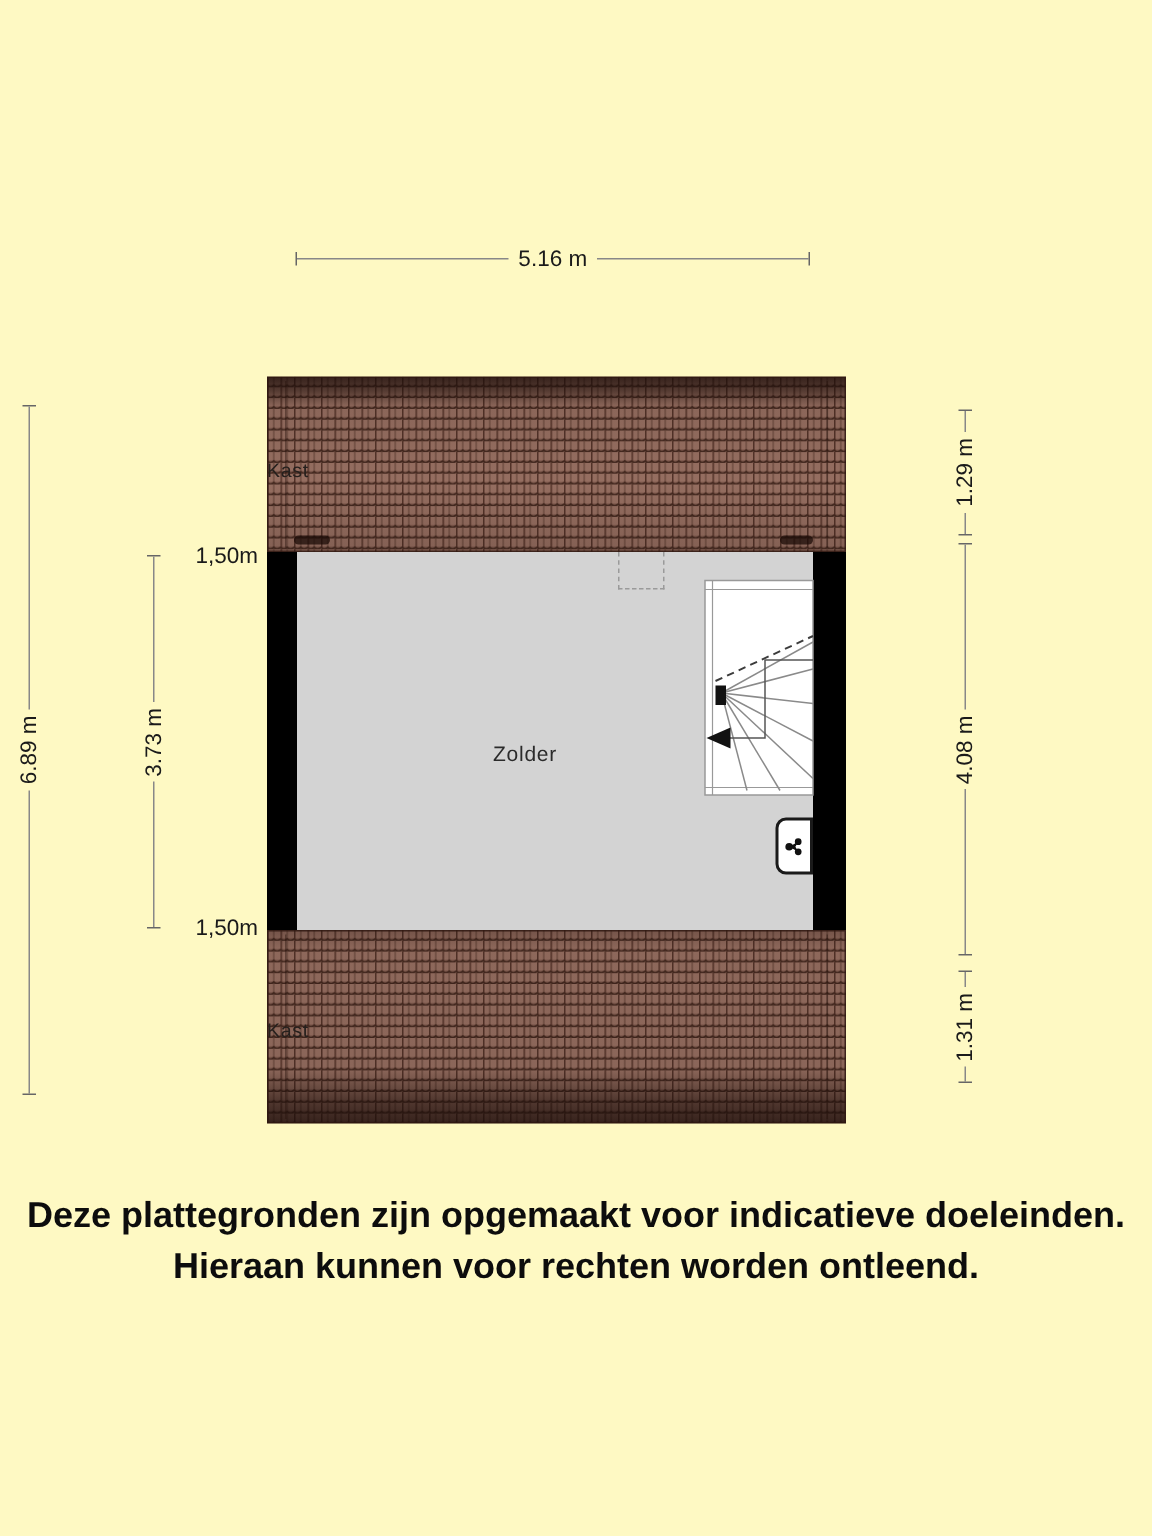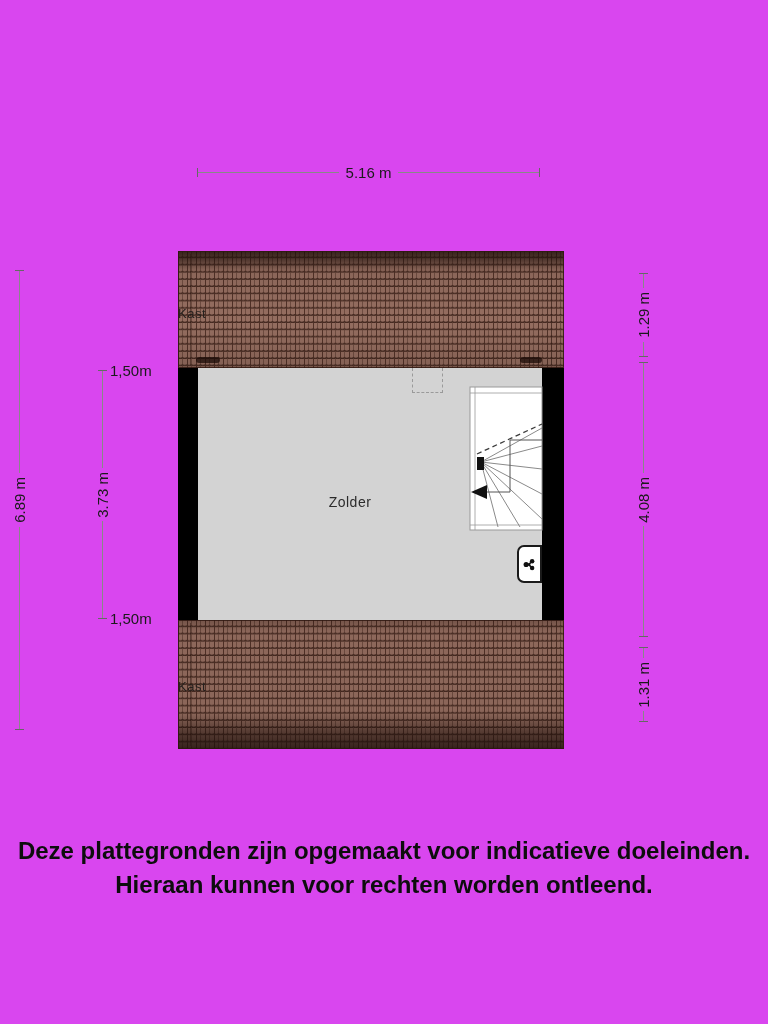--- a/index.html
+++ b/index.html
@@ -1,17 +1,17 @@
 <!DOCTYPE html>
 <html style="--roof-tile: #9a7264; --roof-line: #42271e; --wall: #000000; --floor: #d3d3d3; --dim-line: #888888; --text: #1a1a1a;"><head>
 <meta charset="utf-8">
 <style>
   html,body{margin:0;padding:0;background:#fff;}
   .canvas{
-    position:relative;width:768px;height:1024px;background:#d946ef;overflow:hidden;
+    position:relative;width:768px;height:1024px;background:#fef9c3;overflow:hidden;
     font-family:"Liberation Sans", sans-serif;color:#1a1a1a;
   }
 
   
   .roof-svg{position:absolute;display:block;}
   .roof-label{
     position:absolute;left:178px;width:386px;text-align:left;
     font-size:13px;color:#26201d;letter-spacing:.5px;
   }
 
@@ -47,27 +47,27 @@
   .h-dim .lbl{margin:0 7px;font-size:15px;white-space:nowrap;color:#1a1a1a;}
 
   .v-dim{position:absolute;display:flex;flex-direction:column;align-items:center;}
   .v-dim .tick{height:1px;width:9px;background:#666;}
   .v-dim .seg{flex:1;width:1px;background:#888;}
   .v-dim .lbl{
     margin:4px 0;font-size:15px;white-space:nowrap;color:#1a1a1a;
     writing-mode:vertical-rl;transform:rotate(180deg);
   }
   .side-label{
-    position:absolute;font-size:15px;color:#1a1a1a;width:62px;
+    position:absolute;font-size:15px;color:#1a1a1a;text-align:right;width:62px;
   }
 
   
   .disclaimer{
     position:absolute;left:0;top:794px;width:768px;text-align:center;
-    font-size:24px;font-weight:bold;line-height:1.42;color:#0d0d0d;margin-top:40px;
+    font-size:24px;font-weight:bold;line-height:1.42;color:#0d0d0d;
   }
 
   .stairs-svg{position:absolute;left:468px;top:384px;z-index:5;}
 </style>
 </head>
 <body>
 
 <div class="canvas">
 
   <svg width="0" height="0" style="position:absolute" aria-hidden="true">

